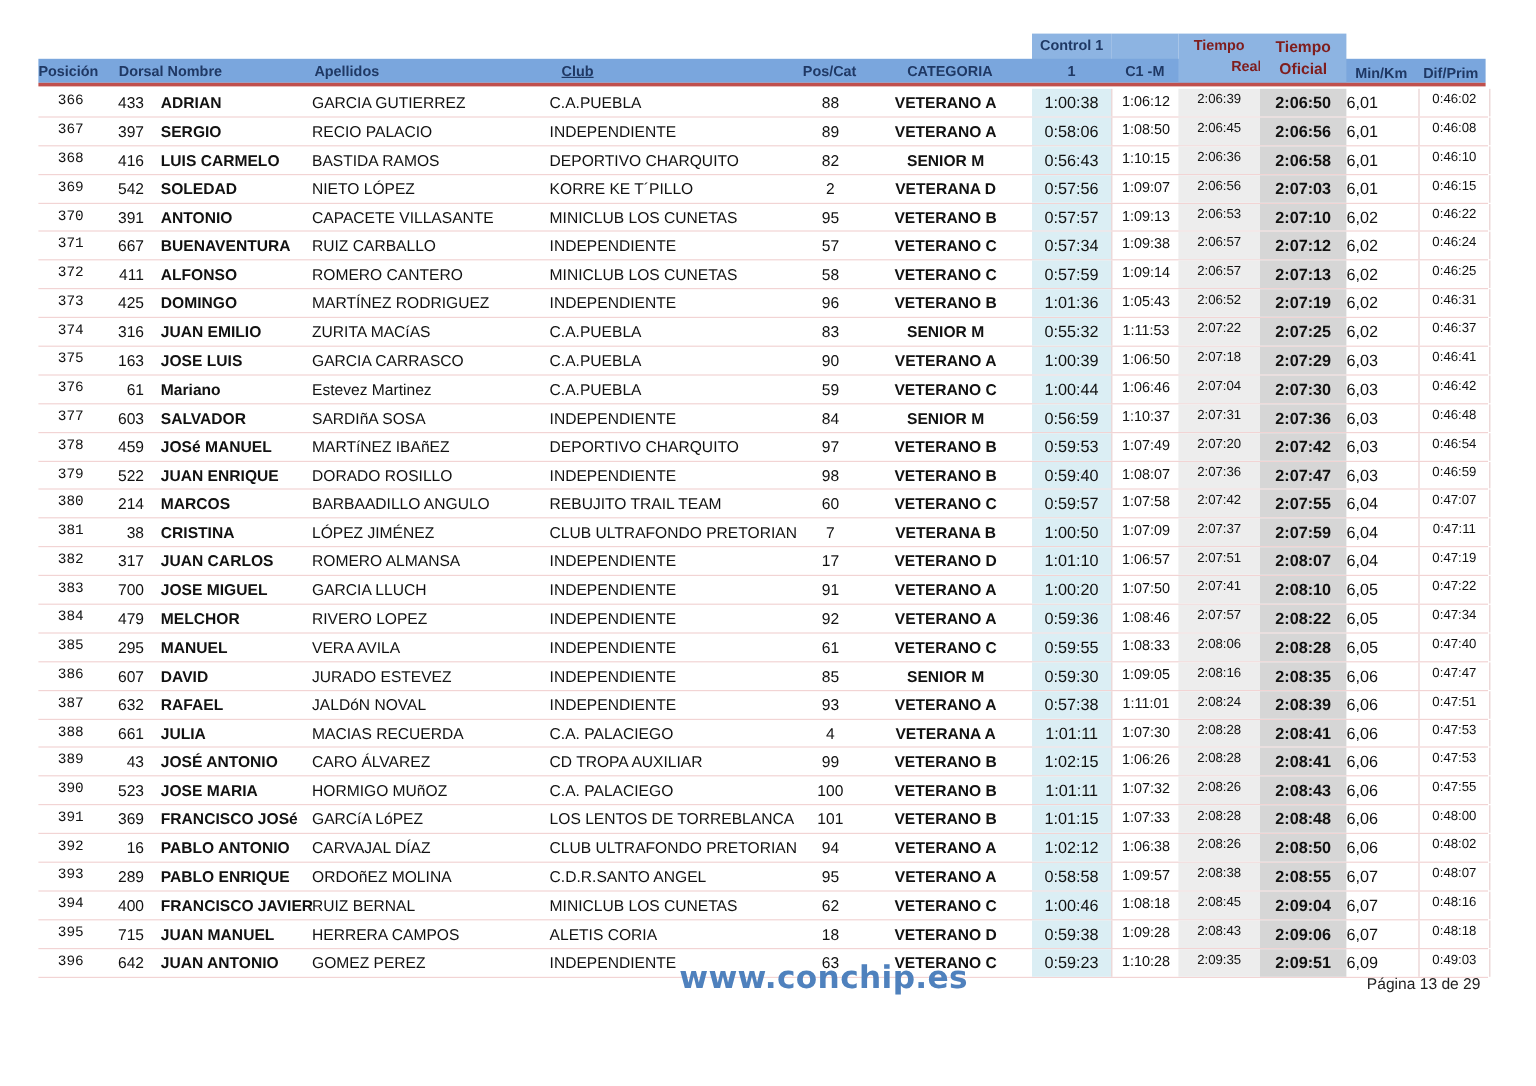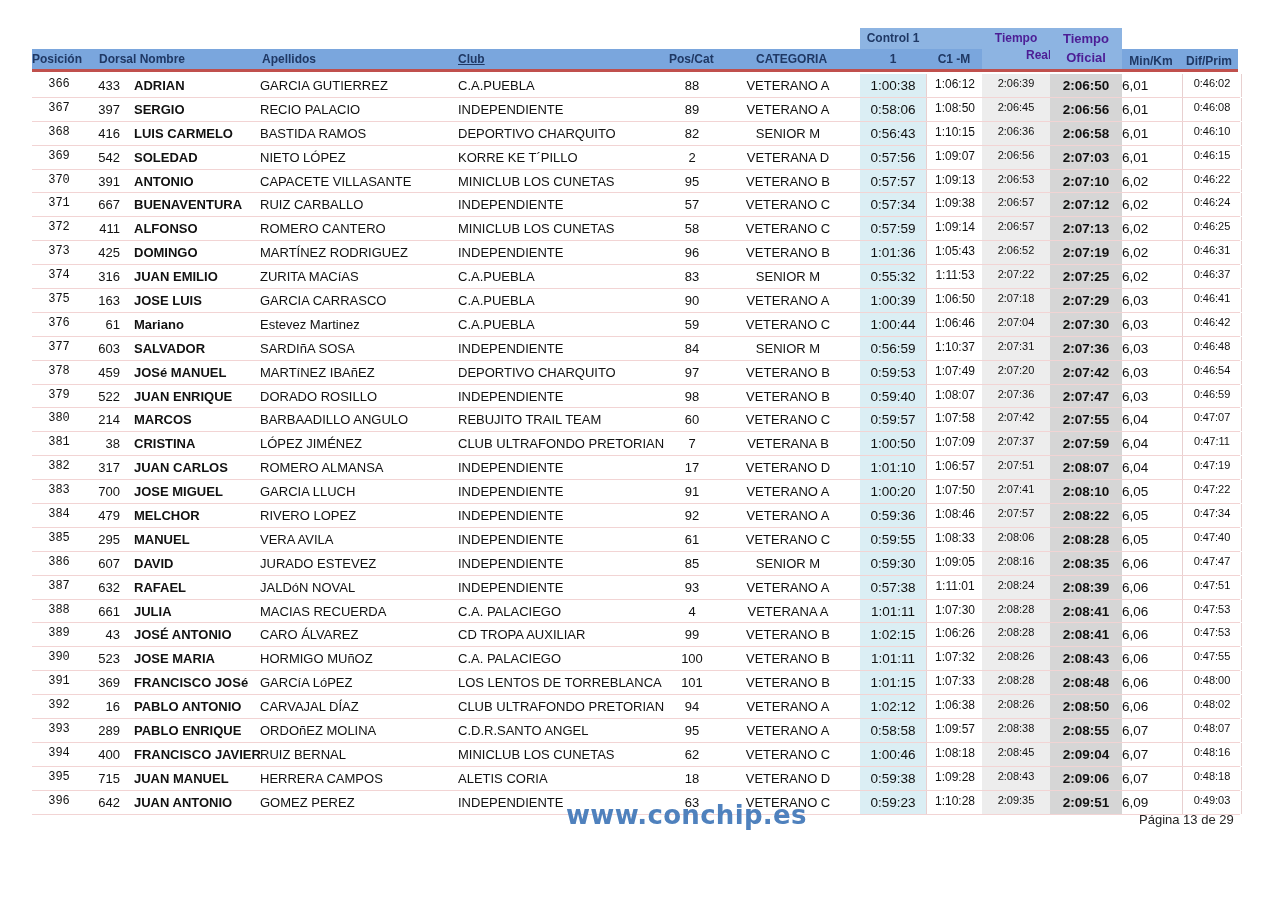--- a/index.html
+++ b/index.html
@@ -14,34 +14,34 @@
     .hdr-bar { position: absolute; left: 32px; top: 49px; width: 1088px; height: 20px;
                background: #7aa6dd; }
     .hdr-bar-r { position: absolute; left: 1120px; top: 49px; width: 118px; height: 20px;
                background: #7aa6dd; }
     .hdr-red { position: absolute; left: 32px; top: 69px; width: 1206px; height: 3px;
                background: #c0504d; }
     .hcell { position: absolute; top: 49px; height: 20px; line-height: 20px;
              font-size: 12px; font-weight: bold; color: #1f3864; white-space: nowrap; text-align: right; }
     .hcell.c { text-align: center; }
     .htall { position: absolute; top: 28px; height: 41px; background: #8db4e2;
-             color: #4c1d95; font-weight: bold; text-align: center; font-size: 12px; }
+             color: #7f1d1d; font-weight: bold; text-align: center; font-size: 12px; }
 
     
     .rows { position: absolute; left: 32px; top: 74px; width: 1208px; }
     .row { position: relative; height: 22.9px; border-bottom: 1px solid #f2d4d4;
            font-size: 13px; }
     .cell { position: absolute; top: 0; height: 22.9px; line-height: 23px; white-space: nowrap; }
     .pos { left: 0; width: 54px; text-align: center; font-size: 12px; line-height: 20px; font-family: Liberation Mono, monospace; }
     .dorsal { left: 54px; width: 34px; text-align: right; }
     .nombre { left: 102px; width: 122px; font-weight: bold; }
     .apellidos { left: 228px; width: 196px; }
     .club { left: 426px; width: 214px; }
     .poscat { left: 620px; width: 80px; text-align: center; }
-    .categoria { left: 700px; width: 112px; text-align: center; }
+    .categoria { left: 700px; width: 112px; text-align: center; font-weight: bold; }
     .c1 { left: 828px; width: 66px; text-align: center; background: #dbeef4; font-size: 13.5px; }
     .c1m { left: 894px; width: 56px; text-align: center; font-size: 12px; line-height: 20px;
            border-left: 1px solid #e8d0d0; }
     .treal { left: 950px; width: 68px; text-align: center; font-size: 11px; line-height: 19px;
              background: #ededed; }
     .toficial { left: 1018px; width: 72px; text-align: center; font-weight: bold; font-size: 13.5px;
                 background: #d6d6d6; }
     .minkm { left: 1090px; width: 60px; font-size: 13.5px; }
     .difprim { left: 1150px; width: 58px; text-align: center; font-size: 11px; line-height: 19px;
                border-left: 1px solid #e8d0d0; border-right: 1px solid #e8d0d0; }
@@ -68,21 +68,21 @@
   </div>
   <div class="htall" style="left:1050px;width:72px;font-size:13px;">
     <div style="line-height:21px;">Tiempo</div>
     <div style="line-height:18px;">Oficial</div>
   </div>
   <div class="hdr-red"></div>
 
   <div class="hcell" style="left:32px;">Posición</div>
   <div class="hcell" style="left:99px;">Dorsal Nombre</div>
   <div class="hcell" style="left:262px;">Apellidos</div>
-  <div class="hcell" style="left:458px;text-decoration:underline;">Club</div>
+  <div class="hcell" style="left:468px;text-decoration:underline;">Club</div>
   <div class="hcell" style="left:669px;">Pos/Cat</div>
   <div class="hcell" style="left:756px;">CATEGORIA</div>
   <div class="hcell c" style="left:860px;width:66px;">1</div>
   <div class="hcell c" style="left:926px;width:56px;">C1 -M</div>
   <div class="hcell c" style="left:1122px;width:58px;top:51px;">Min/Km</div>
   <div class="hcell c" style="left:1180px;width:58px;top:51px;">Dif/Prim</div>
 
   <div class="rows" id="rows">
       <div class="row">
         <div class="cell pos">366</div>

